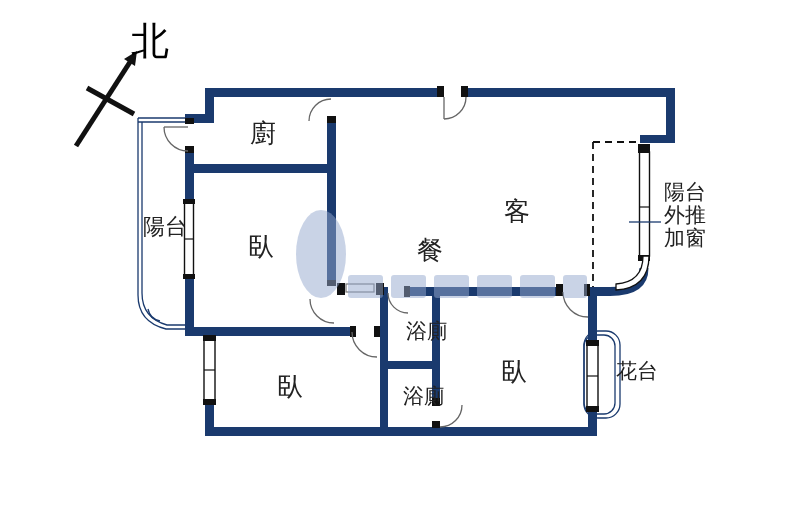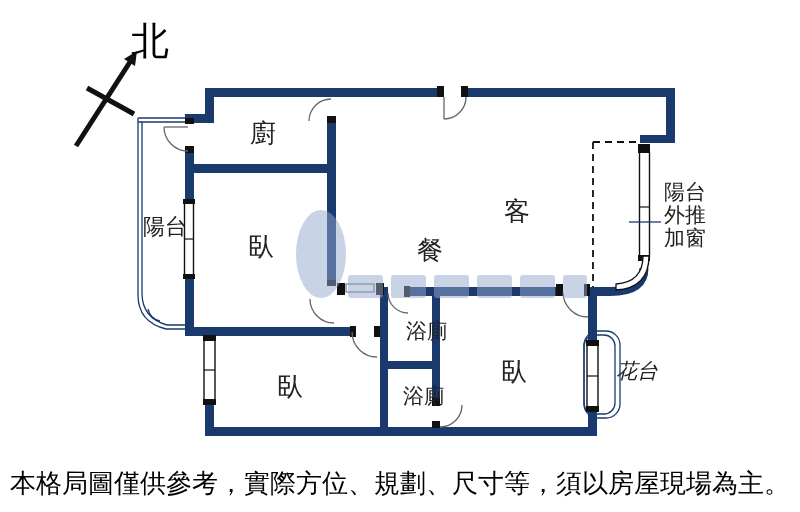--- a/index.html
+++ b/index.html
@@ -153,22 +153,21 @@
 
   <div class="lbl fs26" style="left:263px;top:133px;">廚</div>
   <div class="lbl fs26" style="left:517px;top:211px;">客</div>
   <div class="lbl fs26" style="left:430px;top:250px;">餐</div>
   <div class="lbl fs26" style="left:261px;top:246px;">臥</div>
   <div class="lbl fs26" style="left:290px;top:386px;">臥</div>
   <div class="lbl fs26" style="left:514px;top:371px;">臥</div>
   <div class="lbl fs22" style="left:165px;top:227px;">陽台</div>
   <div class="lbl fs21" style="left:412px;top:331px;">浴廁</div>
   <div class="lbl fs21" style="left:409px;top:396px;">浴廁</div>
-  <div class="lbl fs21" style="left:622px;top:371px;font-style:italic;">花台</div>
+  <div class="lbl fs21" style="left:622px;top:371px;">花台</div>
 
   <div id="balcony-note">
     <div>陽台</div>
     <div>外推</div>
     <div>加窗</div>
   </div>
 
-  <div id="disclaimer">本格局圖僅供參考，實際方位、規劃、尺寸等，須以房屋現場為主。</div>
 </div>
 
 </body></html>

